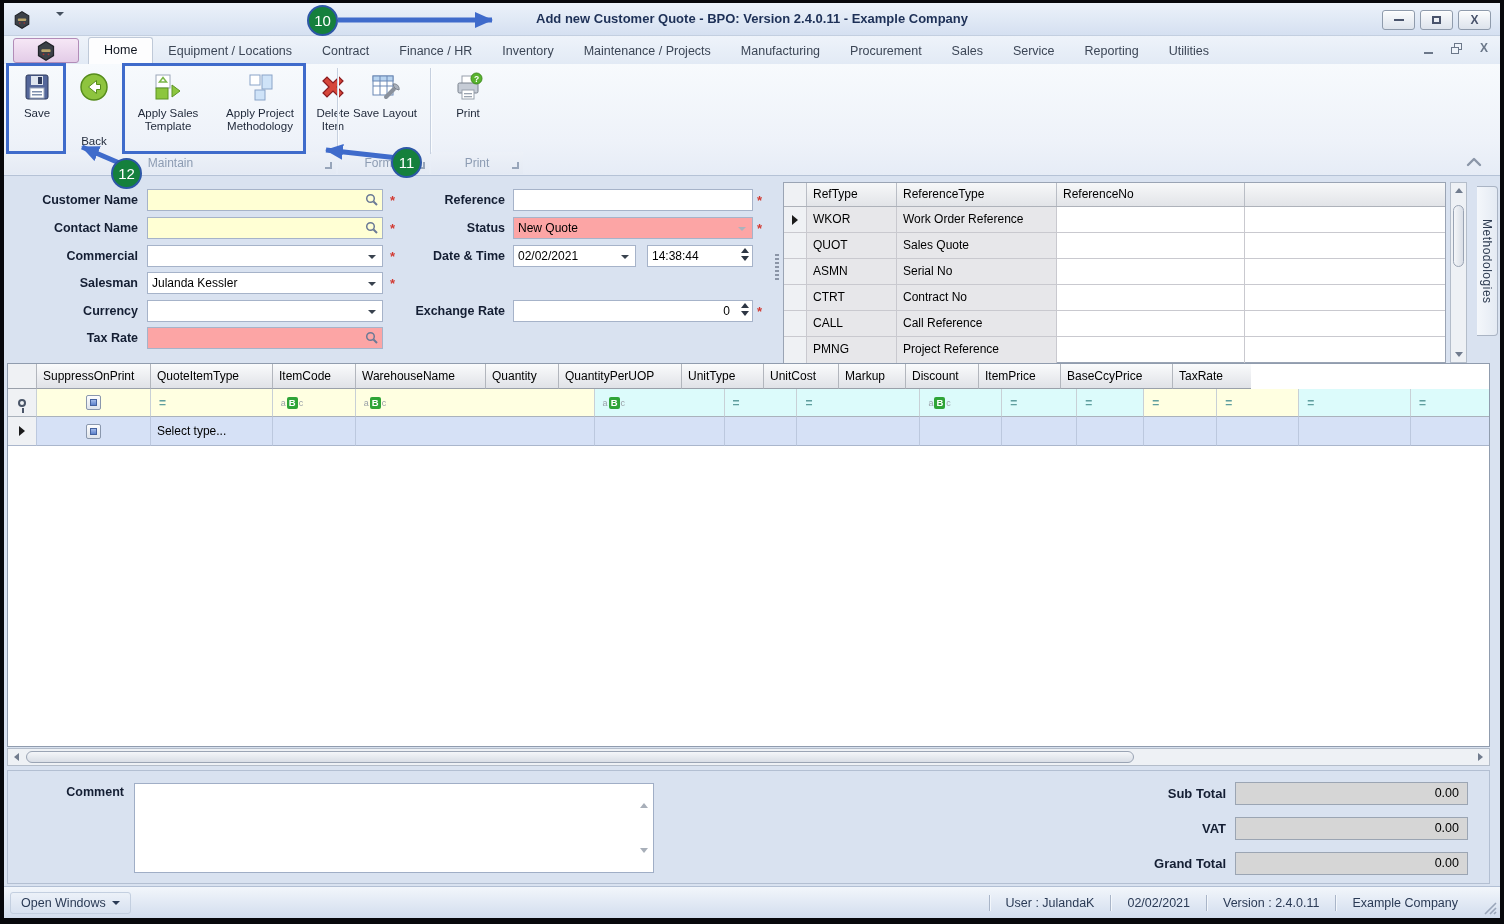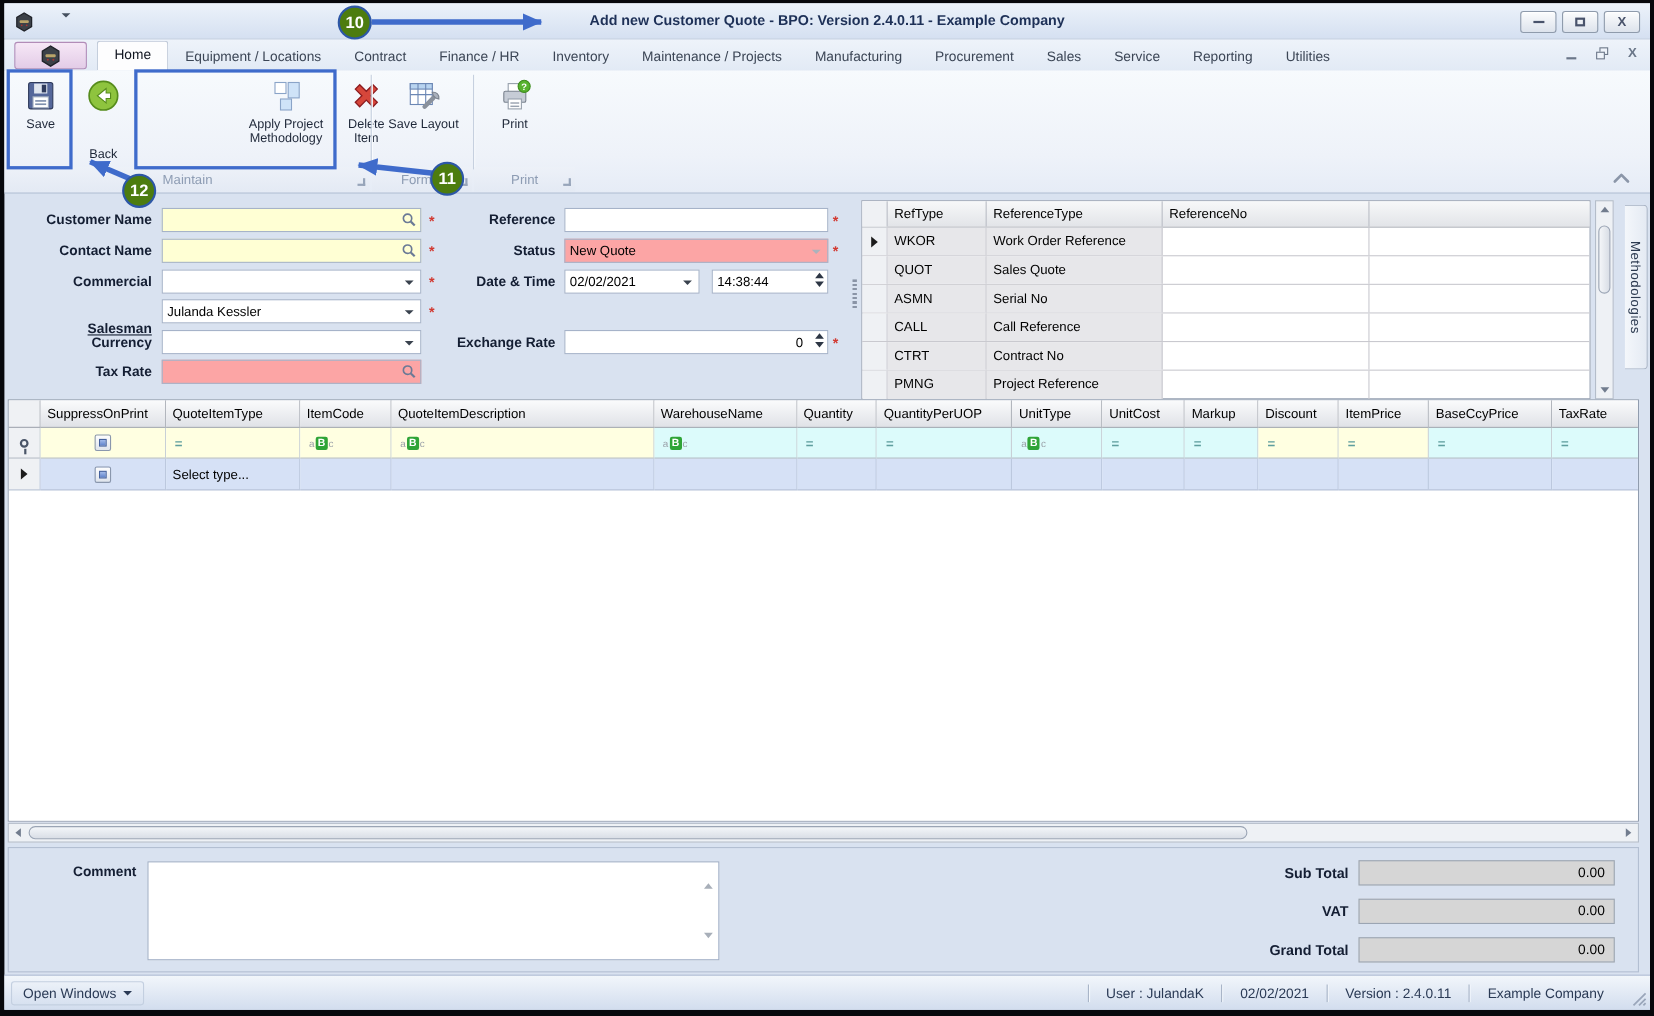--- a/index.html
+++ b/index.html
@@ -111,21 +111,21 @@
   .statusbar{position:absolute;left:4px;bottom:6px;right:4px;height:32px;background:linear-gradient(#f2f6fb,#d2ddee);border-top:1px solid #b2bfd4;}
   .openwin{position:absolute;left:6px;top:5px;height:22px;border:1px solid #c3cfe0;border-radius:3px;padding:0 10px;display:flex;align-items:center;gap:6px;color:#2a3a55;font-size:12.5px;}
   .sb-right{position:absolute;right:26px;top:0;height:31px;display:flex;align-items:center;color:#2a3a55;font-size:12.5px;}
   .sb-seg{padding:0 16px;white-space:nowrap;}
   .sb-sep{width:1px;height:16px;background:#a9b5c8;box-shadow:1px 0 0 #f3f7fc;}
   .grip{position:absolute;right:3px;bottom:3px;width:13px;height:13px;}
 
   
   .ann-rect{position:absolute;border:3px solid #3f6bcb;z-index:39;}
   .overlay{position:absolute;left:0;top:0;z-index:40;pointer-events:none;}
-  .callout{position:absolute;width:31px;height:31px;border-radius:50%;background:#4d7c0f;border:2px solid #2d57a6;color:#fff;font-weight:bold;font-size:15px;display:flex;align-items:center;justify-content:center;z-index:41;}
+  .callout{position:absolute;width:31px;height:31px;border-radius:50%;background:#15803d;border:2px solid #2d57a6;color:#fff;font-weight:normal;font-size:15px;display:flex;align-items:center;justify-content:center;z-index:41;}
 </style>
 </head>
 <body>
 
 <div class="window">
   <div class="chrome"></div>
 
   <div class="titlebar">
     <span class="appicon">
       <svg width="18" height="18" viewBox="0 0 24 24">
@@ -202,20 +202,31 @@
     <div class="rbtn" style="left:64px;width:52px;gap:28px;">
       <span class="ric">
         <svg width="32" height="32" viewBox="0 0 32 32">
             <circle cx="16" cy="16" r="13" fill="#8ec43e" stroke="#568c1c" stroke-width="1.5"></circle>
             <path d="M18.5 9.5 L10.5 16 L18.5 22.5 L18.5 18.5 L22.5 18.5 L22.5 13.5 L18.5 13.5 Z" fill="#fff" stroke="#568c1c"></path>
           </svg>
       </span>
       <span>Back</span>
     </div>
 
+    <div class="rbtn" style="left:122px;width:84px;">
+      <span class="ric">
+        <svg width="32" height="32" viewBox="0 0 32 32">
+            <rect x="4" y="4" width="14" height="13" fill="#fff" stroke="#9ba8ba"></rect>
+            <path d="M11 6.5 L14.5 11 L7.5 11 Z" fill="none" stroke="#7ab648" stroke-width="1.5"></path>
+            <rect x="4" y="17" width="12" height="11" fill="#8cc63e" stroke="#5d9423"></rect>
+            <path d="M20 14 L28 20 L20 26 Z" fill="#8cc63e" stroke="#5d9423"></path>
+          </svg>
+      </span>
+      <span>Apply Sales Template</span>
+    </div>
 
     <div class="rbtn" style="left:208px;width:96px;">
       <span class="ric">
         <svg width="32" height="32" viewBox="0 0 32 32">
             <rect x="6" y="4" width="10" height="10" fill="#fff" stroke="#8aa4c8"></rect>
             <rect x="18" y="4" width="10" height="14" fill="#cfe3f8" stroke="#8aa4c8"></rect>
             <rect x="11" y="19" width="10" height="10" fill="#cfe3f8" stroke="#8aa4c8"></rect>
           </svg>
       </span>
       <span>Apply Project Methodology</span>
@@ -303,21 +314,21 @@
     </div>
     <span class="req" style="left:386px;top:41px;">*</span>
 
     <div class="flabel" style="left:4px;top:69px;width:130px;">Commercial</div>
     <div class="fld" style="left:143px;top:69px;width:236px;">
       <span></span>
       <span class="dd"></span>
     </div>
     <span class="req" style="left:386px;top:69px;">*</span>
 
-    <div class="flabel" style="left:4px;top:112px;width:130px;text-decoration:underline;">Salesman</div>
+    <div class="flabel" style="left:4px;top:96px;width:130px;">Salesman</div>
     <div class="fld" style="left:143px;top:96px;width:236px;">
       <span>Julanda Kessler</span>
       <span class="dd"></span>
     </div>
     <span class="req" style="left:386px;top:96px;">*</span>
 
     <div class="flabel" style="left:4px;top:124px;width:130px;">Currency</div>
     <div class="fld" style="left:143px;top:124px;width:236px;">
       <span></span>
       <span class="dd"></span>
@@ -396,29 +407,29 @@
       </div>
       <div class="refrow">
         <div class="refcell ind"></div>
         <div class="refcell grey" style="width:90px;">ASMN</div>
         <div class="refcell grey" style="width:160px;">Serial No</div>
         <div class="refcell" style="width:188px;"></div>
         <div class="refcell" style="flex:1;border-right:none;"></div>
       </div>
       <div class="refrow">
         <div class="refcell ind"></div>
+        <div class="refcell grey" style="width:90px;">CTRT</div>
+        <div class="refcell grey" style="width:160px;">Contract No</div>
+        <div class="refcell" style="width:188px;"></div>
+        <div class="refcell" style="flex:1;border-right:none;"></div>
+      </div>
+      <div class="refrow">
+        <div class="refcell ind"></div>
         <div class="refcell grey" style="width:90px;">CALL</div>
         <div class="refcell grey" style="width:160px;">Call Reference</div>
-        <div class="refcell" style="width:188px;"></div>
-        <div class="refcell" style="flex:1;border-right:none;"></div>
-      </div>
-      <div class="refrow">
-        <div class="refcell ind"></div>
-        <div class="refcell grey" style="width:90px;">CTRT</div>
-        <div class="refcell grey" style="width:160px;">Contract No</div>
         <div class="refcell" style="width:188px;"></div>
         <div class="refcell" style="flex:1;border-right:none;"></div>
       </div>
       <div class="refrow" style="border-bottom:none;">
         <div class="refcell ind"></div>
         <div class="refcell grey" style="width:90px;">PMNG</div>
         <div class="refcell grey" style="width:160px;">Project Reference</div>
         <div class="refcell" style="width:188px;"></div>
         <div class="refcell" style="flex:1;border-right:none;"></div>
       </div>
@@ -436,21 +447,20 @@
         <span>Methodologies</span>
       </div>
   </div>
 
   <div class="grid">
     <div class="grow">
       <div class="gh ind" style="width:29px;"></div>
       <div class="gh" style="width:114px;">SuppressOnPrint</div>
       <div class="gh" style="width:122px;">QuoteItemType</div>
       <div class="gh" style="width:83px;">ItemCode</div>
-      <div class="gh" style="width:239px;">QuoteItemDescription</div>
       <div class="gh" style="width:130px;">WarehouseName</div>
       <div class="gh" style="width:73px;">Quantity</div>
       <div class="gh" style="width:123px;">QuantityPerUOP</div>
       <div class="gh" style="width:82px;">UnitType</div>
       <div class="gh" style="width:75px;">UnitCost</div>
       <div class="gh" style="width:67px;">Markup</div>
       <div class="gh" style="width:73px;">Discount</div>
       <div class="gh" style="width:82px;">ItemPrice</div>
       <div class="gh" style="width:112px;">BaseCcyPrice</div>
       <div class="gh" style="width:78px;border-right:none;">TaxRate</div>

